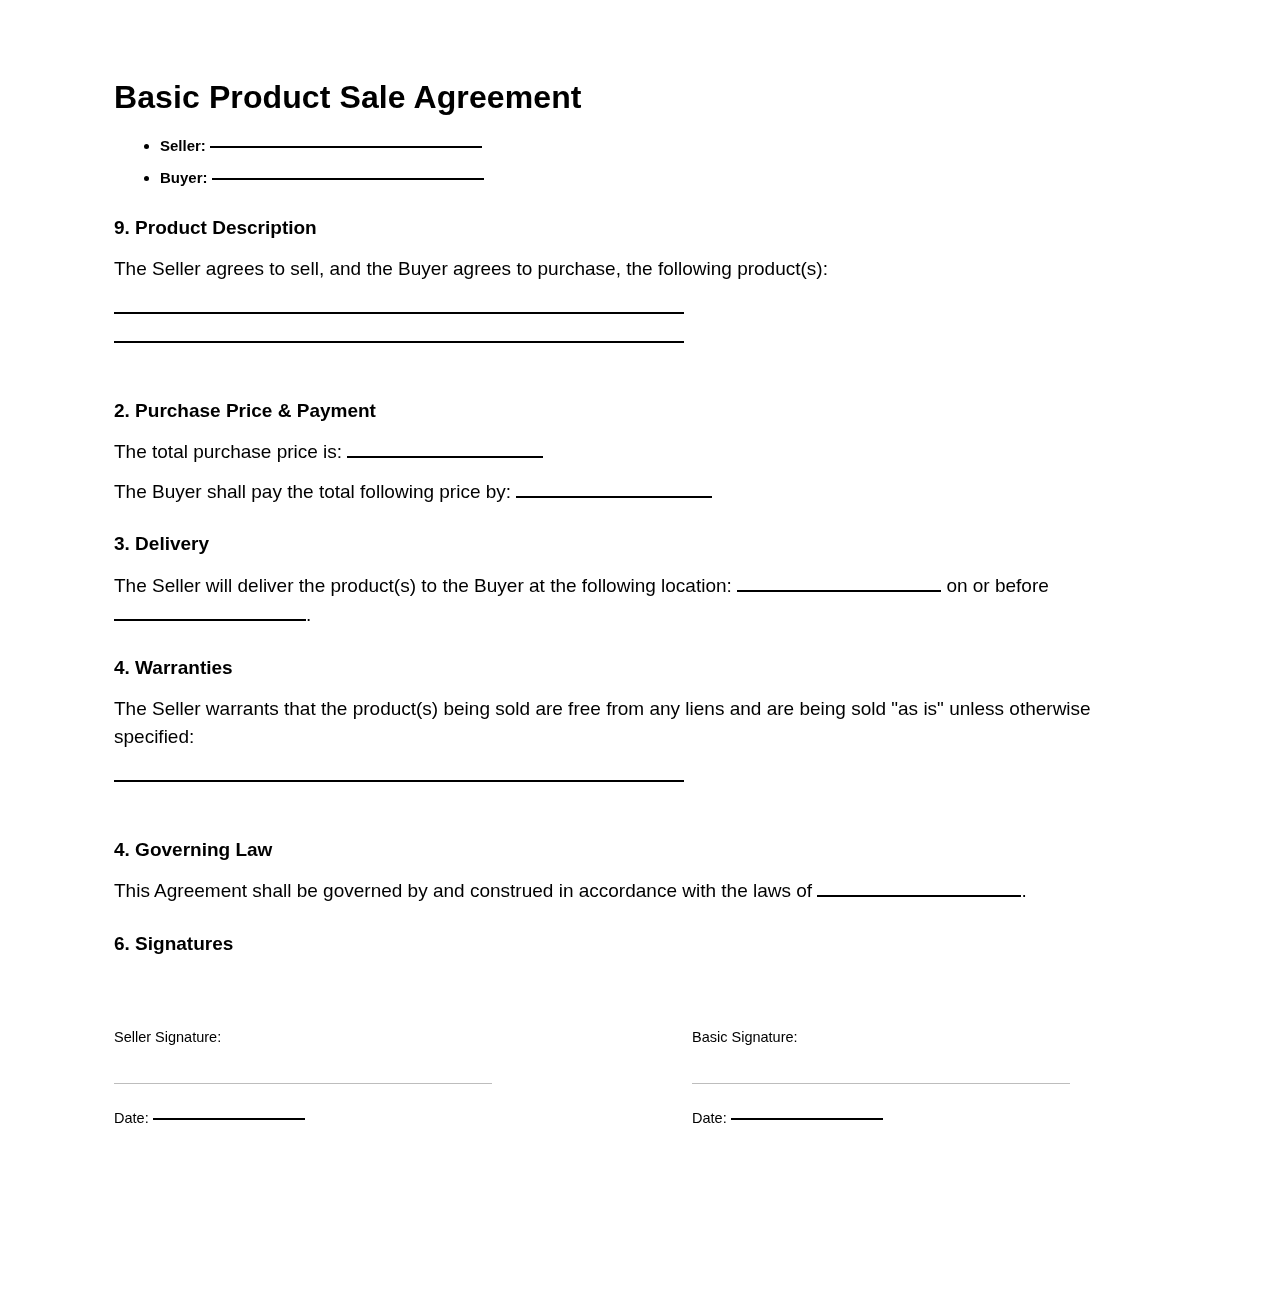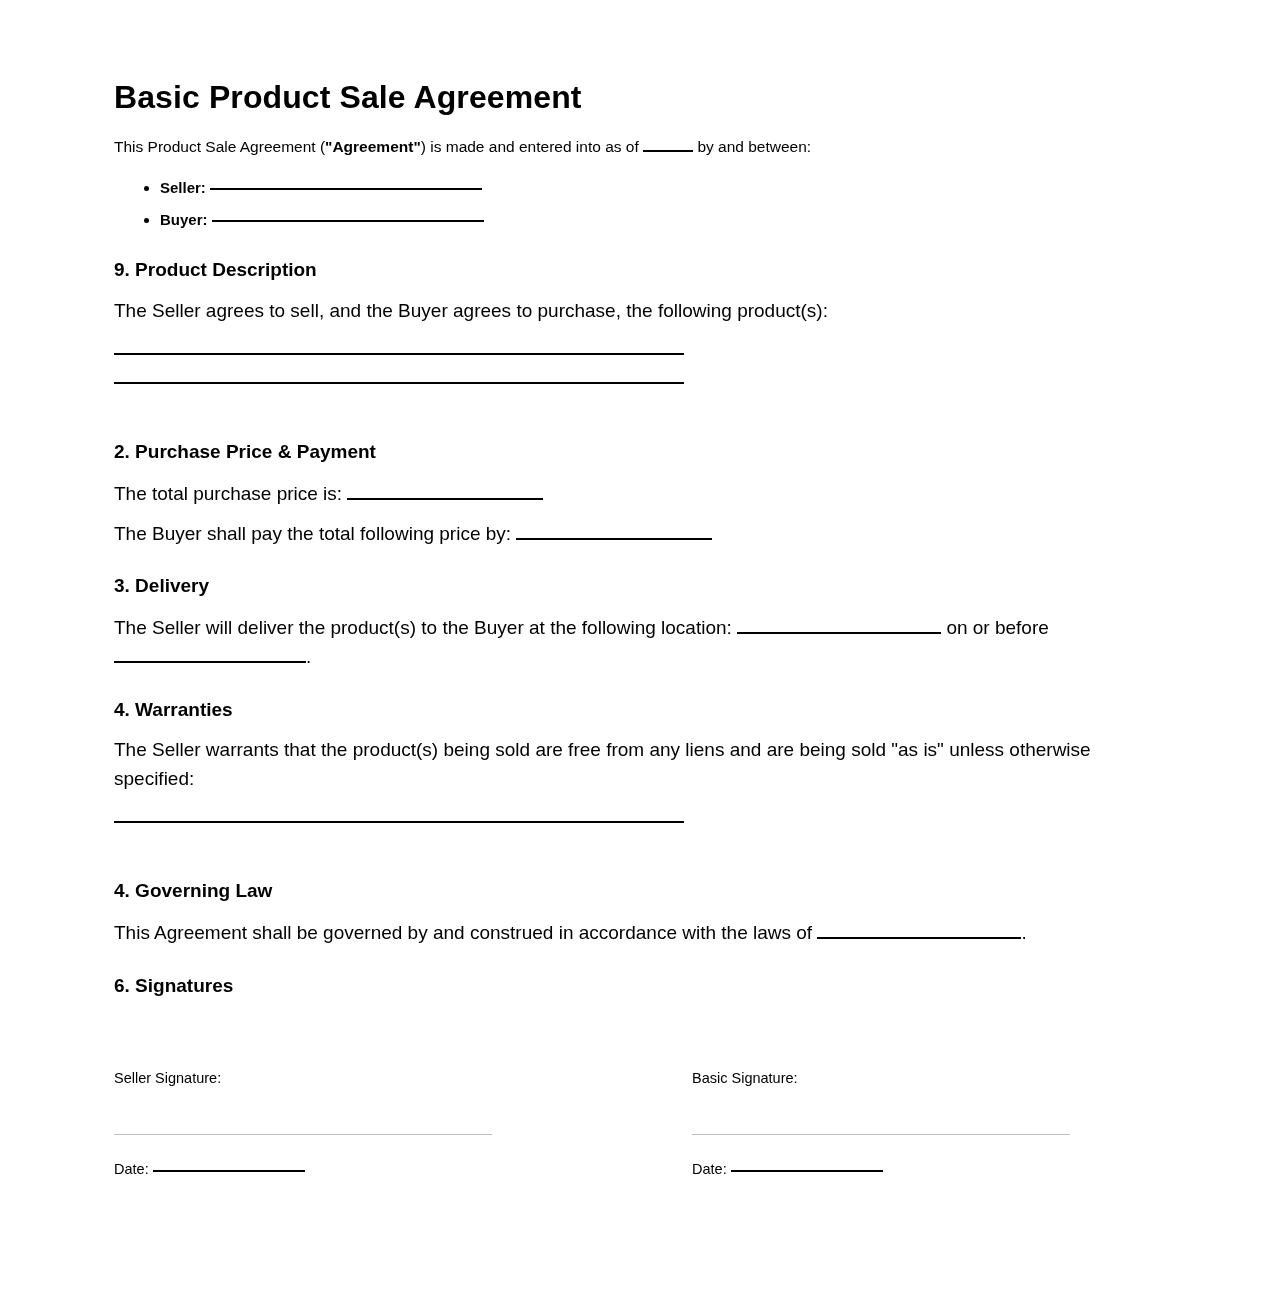--- a/index.html
+++ b/index.html
@@ -86,21 +86,21 @@
     display: flex;
     margin-top: 72px;
   }
   .sig-col {
     width: 378px;
     margin-right: 200px;
   }
   .sig-col:last-child { margin-right: 0; }
   .sig-label {
     font-size: 14.5px;
-    margin-bottom: 48px;
+    margin-bottom: 38px;
   }
   .sig-rule {
     border-bottom: 1px solid #bdbdbd;
     height: 0;
     width: 378px;
     margin-bottom: 22px;
   }
   .date-row {
     font-size: 14.5px;
   }
@@ -111,25 +111,20 @@
     top: -2px;
   }
 </style>
 </head>
 <body>
 
 <div class="page">
 
   <h1 class="doc-title">Basic Product Sale Agreement</h1>
 
-  <p class="intro">
-    <span>This Product Sale Agreement (</span><b>"Agreement"</b><span>) is made and entered into as of</span>
-    <span class="blank w-date"></span>
-    <span>by and between:</span>
-  </p>
 
   <ul class="parties">
     <li>
       <span class="label">Seller:</span>
       <span class="blank w-party"></span>
     </li>
     <li>
       <span class="label">Buyer:</span>
       <span class="blank w-party"></span>
     </li>

